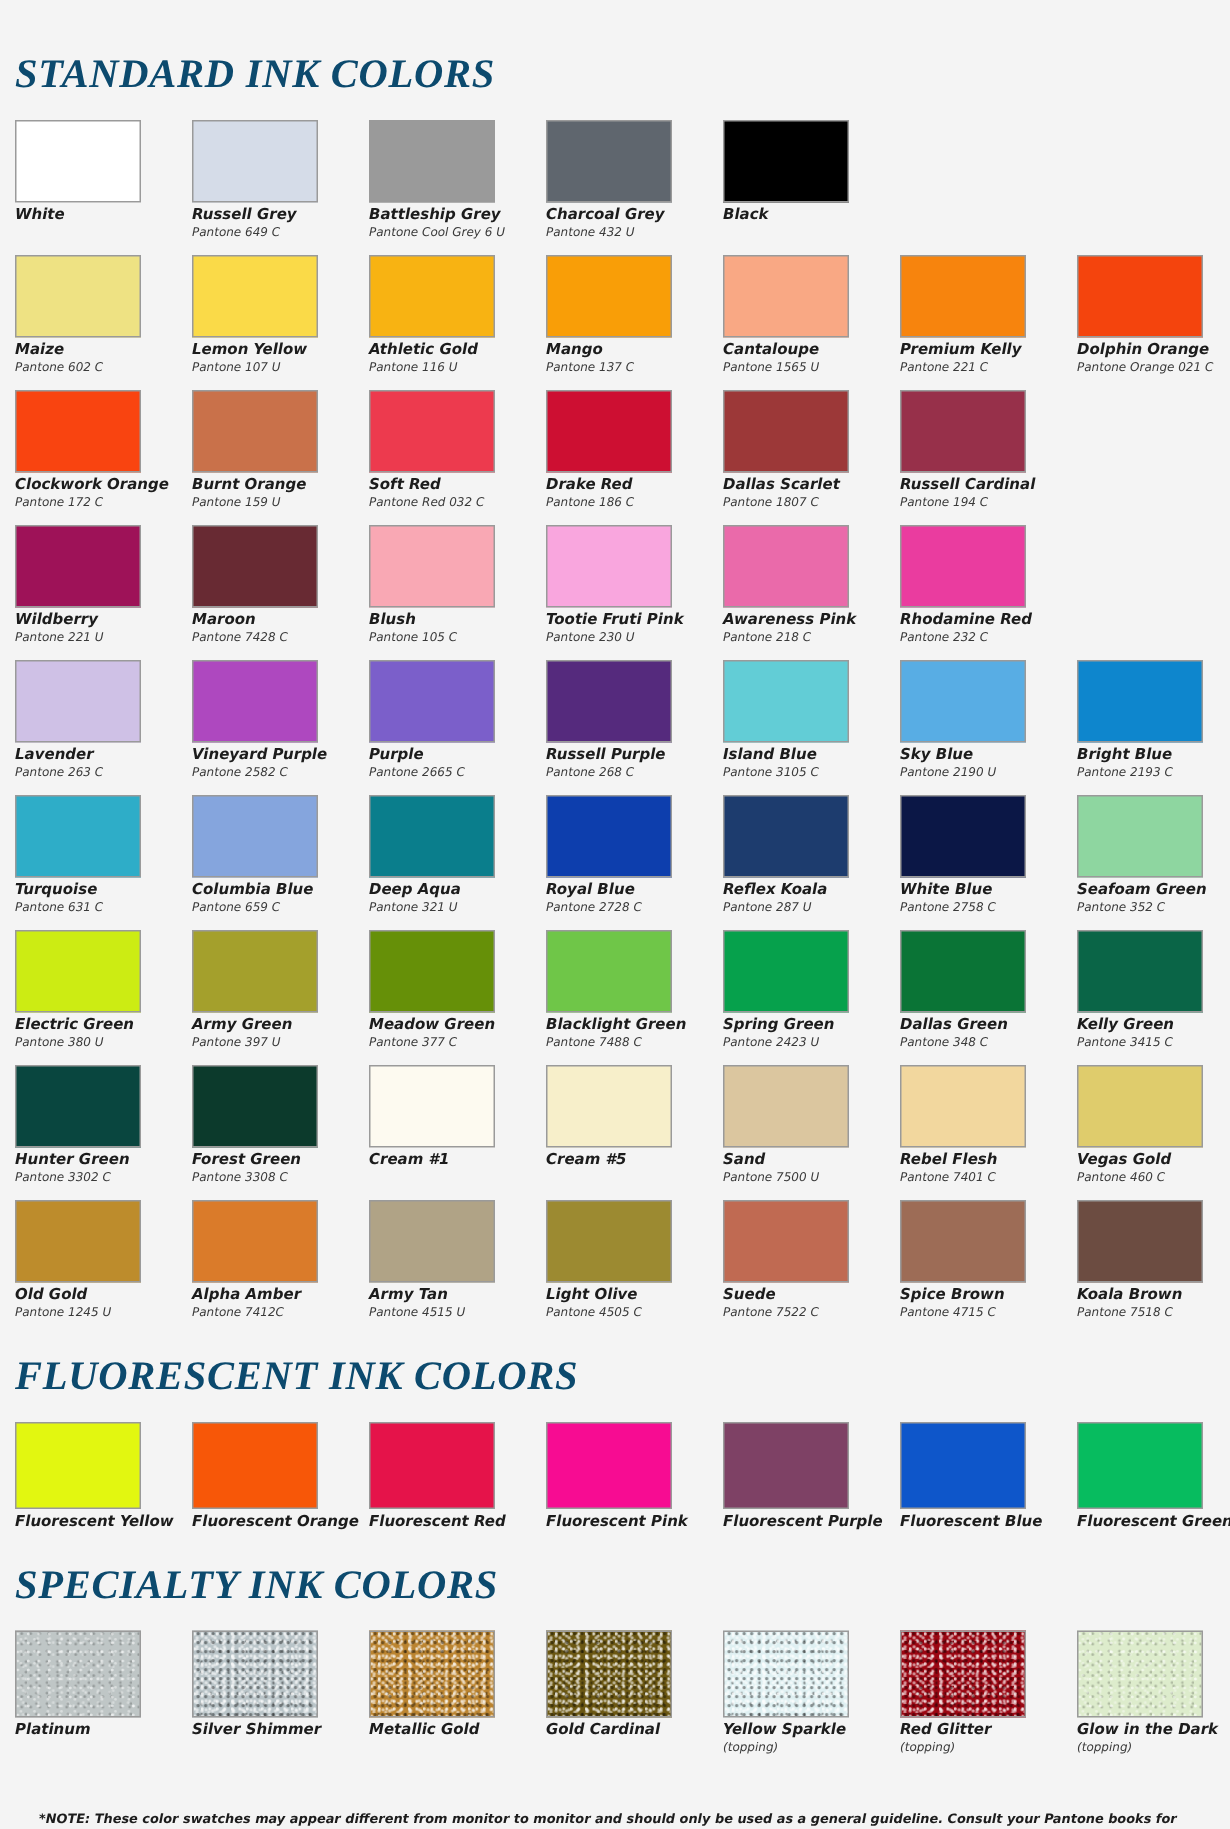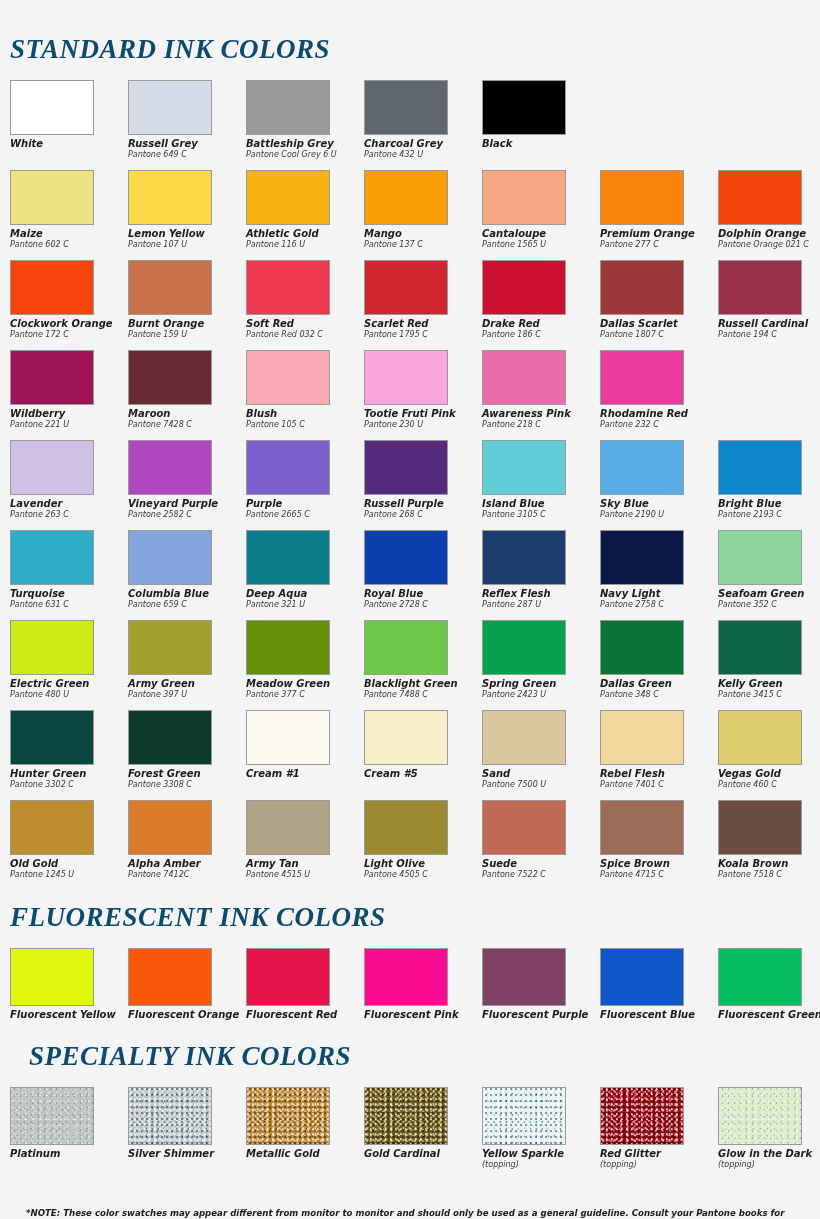--- a/index.html
+++ b/index.html
@@ -27,21 +27,21 @@
     font-weight: bold;
     font-size: 27px;
     letter-spacing: 0.5px;
     color: #0c4a6e;
     margin: 0;
     padding: 0;
     line-height: 1;
   }
   #title-standard { padding-top: 36px; padding-bottom: 17px; }
   #title-fluorescent { padding-top: 14px; padding-bottom: 17px; }
-  #title-specialty { padding-top: 16px; padding-bottom: 17px; margin-left: 19px; }
+  #title-specialty { padding-top: 16px; padding-bottom: 17px; }
 
   .grid {
     display: grid;
     grid-template-columns: repeat(7, 118px);
     column-gap: 0px;
   }
   .cell {
     width: 118px;
     box-sizing: border-box;
   }
@@ -212,22 +212,22 @@
         <div class="cell">
           <div class="swatch" style="background: rgb(249, 168, 132);"></div>
           <div class="labels">
             <div class="sw-name">Cantaloupe</div>
             <div class="sw-pantone">Pantone 1565 U</div>
           </div>
         </div>
         <div class="cell">
           <div class="swatch" style="background: rgb(247, 132, 13);"></div>
           <div class="labels">
-            <div class="sw-name">Premium Orange</div>
-            <div class="sw-pantone">Pantone 277 C</div>
+            <div class="sw-name">Premium Kelly</div>
+            <div class="sw-pantone">Pantone 221 C</div>
           </div>
         </div>
         <div class="cell">
           <div class="swatch" style="background: rgb(244, 68, 13);"></div>
           <div class="labels">
             <div class="sw-name">Dolphin Orange</div>
             <div class="sw-pantone">Pantone Orange 021 C</div>
           </div>
         </div>
       </div>
@@ -247,27 +247,20 @@
           </div>
         </div>
         <div class="cell">
           <div class="swatch" style="background: rgb(237, 58, 78);"></div>
           <div class="labels">
             <div class="sw-name">Soft Red</div>
             <div class="sw-pantone">Pantone Red 032 C</div>
           </div>
         </div>
         <div class="cell">
-          <div class="swatch" style="background: rgb(206, 38, 48);"></div>
-          <div class="labels">
-            <div class="sw-name">Scarlet Red</div>
-            <div class="sw-pantone">Pantone 1795 C</div>
-          </div>
-        </div>
-        <div class="cell">
           <div class="swatch" style="background: rgb(205, 15, 50);"></div>
           <div class="labels">
             <div class="sw-name">Drake Red</div>
             <div class="sw-pantone">Pantone 186 C</div>
           </div>
         </div>
         <div class="cell">
           <div class="swatch" style="background: rgb(156, 56, 56);"></div>
           <div class="labels">
             <div class="sw-name">Dallas Scarlet</div>
@@ -402,45 +395,45 @@
         <div class="cell">
           <div class="swatch" style="background: rgb(13, 62, 173);"></div>
           <div class="labels">
             <div class="sw-name">Royal Blue</div>
             <div class="sw-pantone">Pantone 2728 C</div>
           </div>
         </div>
         <div class="cell">
           <div class="swatch" style="background: rgb(29, 60, 110);"></div>
           <div class="labels">
-            <div class="sw-name">Reflex Flesh</div>
+            <div class="sw-name">Reflex Koala</div>
             <div class="sw-pantone">Pantone 287 U</div>
           </div>
         </div>
         <div class="cell">
           <div class="swatch" style="background: rgb(11, 23, 70);"></div>
           <div class="labels">
-            <div class="sw-name">Navy Light</div>
+            <div class="sw-name">White Blue</div>
             <div class="sw-pantone">Pantone 2758 C</div>
           </div>
         </div>
         <div class="cell">
           <div class="swatch" style="background: rgb(142, 214, 160);"></div>
           <div class="labels">
             <div class="sw-name">Seafoam Green</div>
             <div class="sw-pantone">Pantone 352 C</div>
           </div>
         </div>
       </div>
       <div class="grid row ">
         <div class="cell">
           <div class="swatch" style="background: rgb(204, 236, 19);"></div>
           <div class="labels">
             <div class="sw-name">Electric Green</div>
-            <div class="sw-pantone">Pantone 480 U</div>
+            <div class="sw-pantone">Pantone 380 U</div>
           </div>
         </div>
         <div class="cell">
           <div class="swatch" style="background: rgb(164, 160, 44);"></div>
           <div class="labels">
             <div class="sw-name">Army Green</div>
             <div class="sw-pantone">Pantone 397 U</div>
           </div>
         </div>
         <div class="cell">

